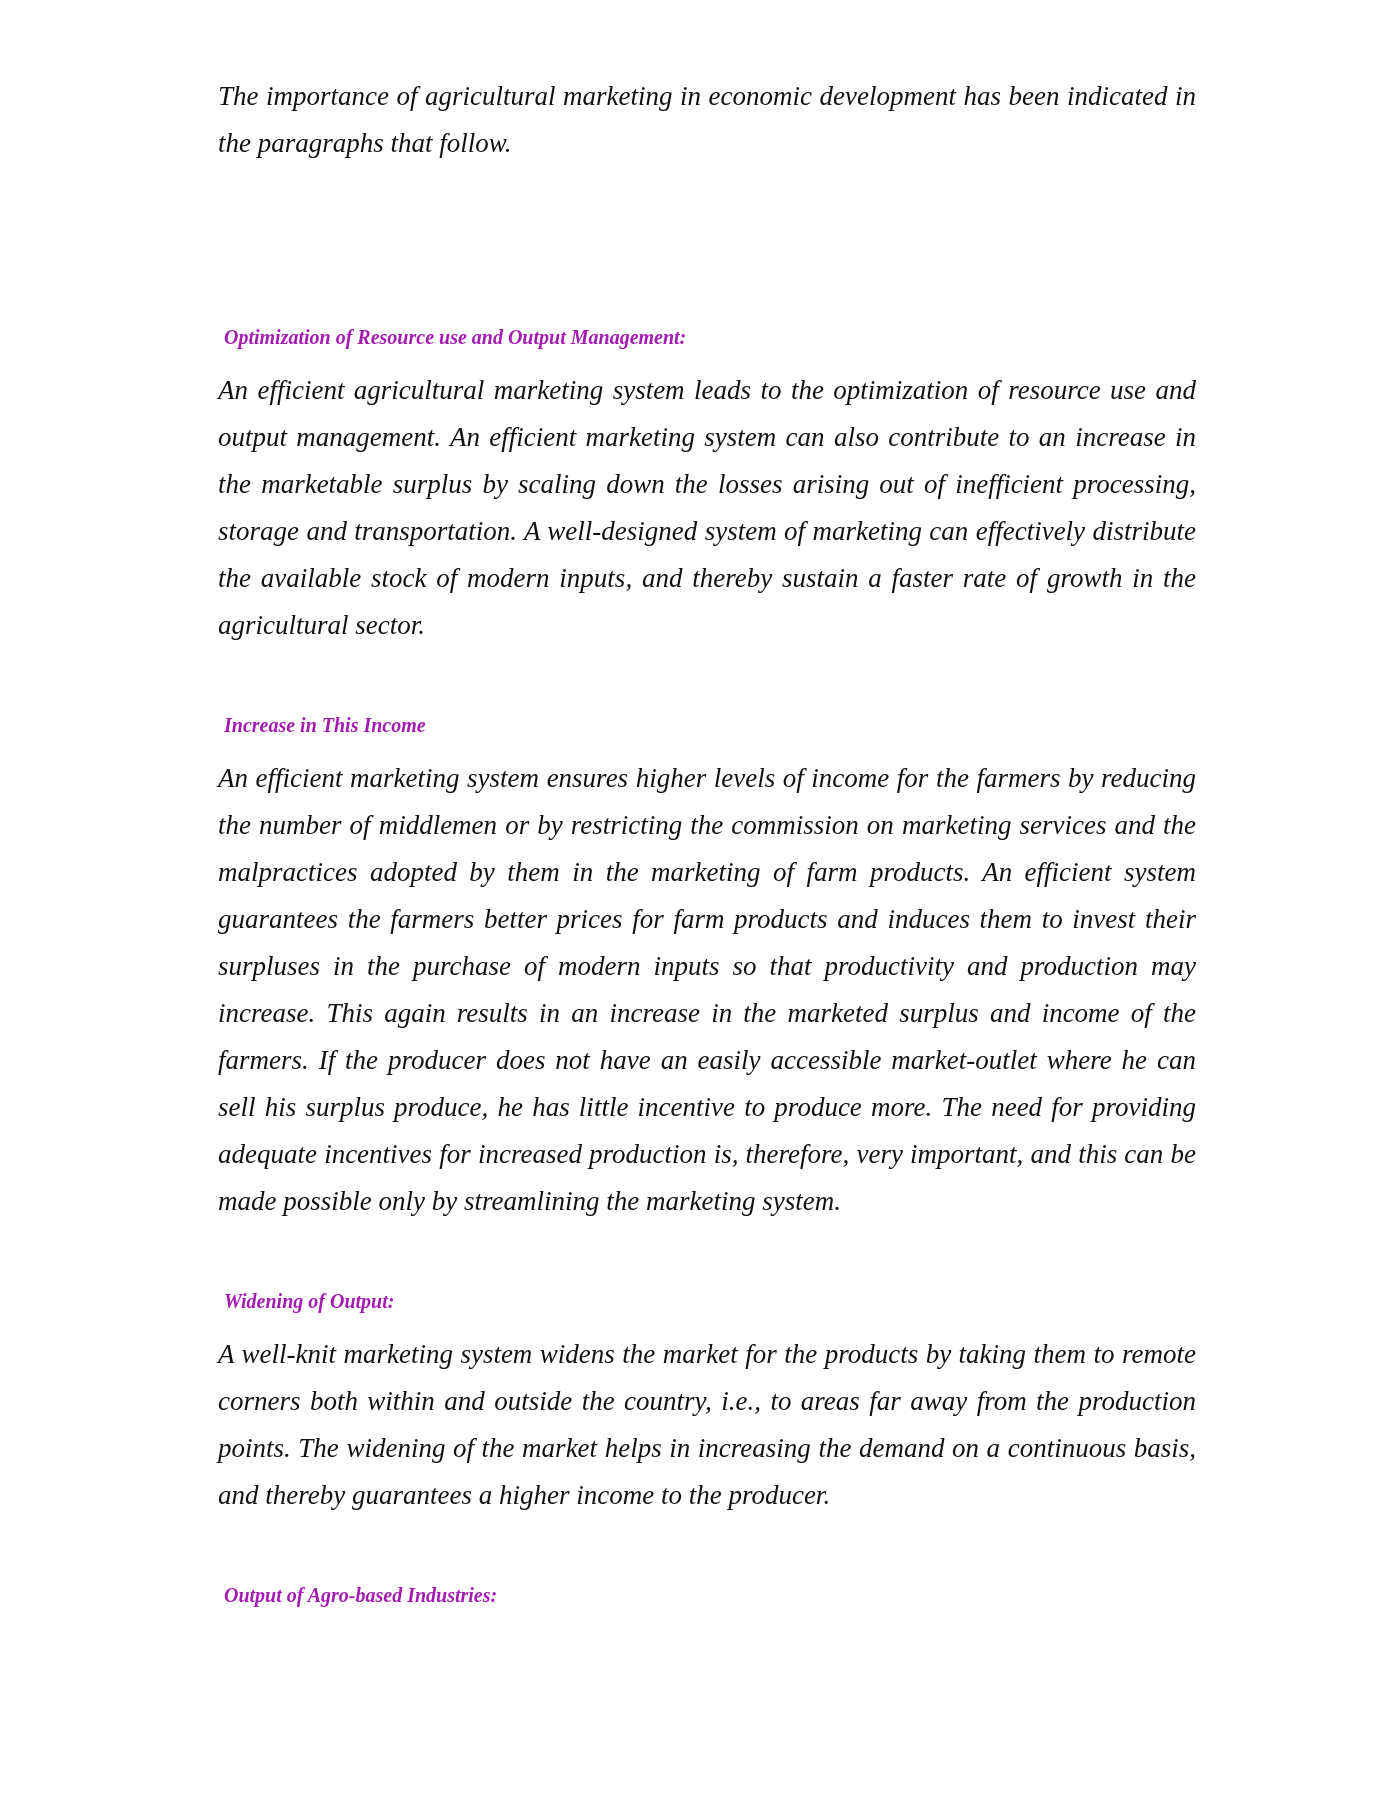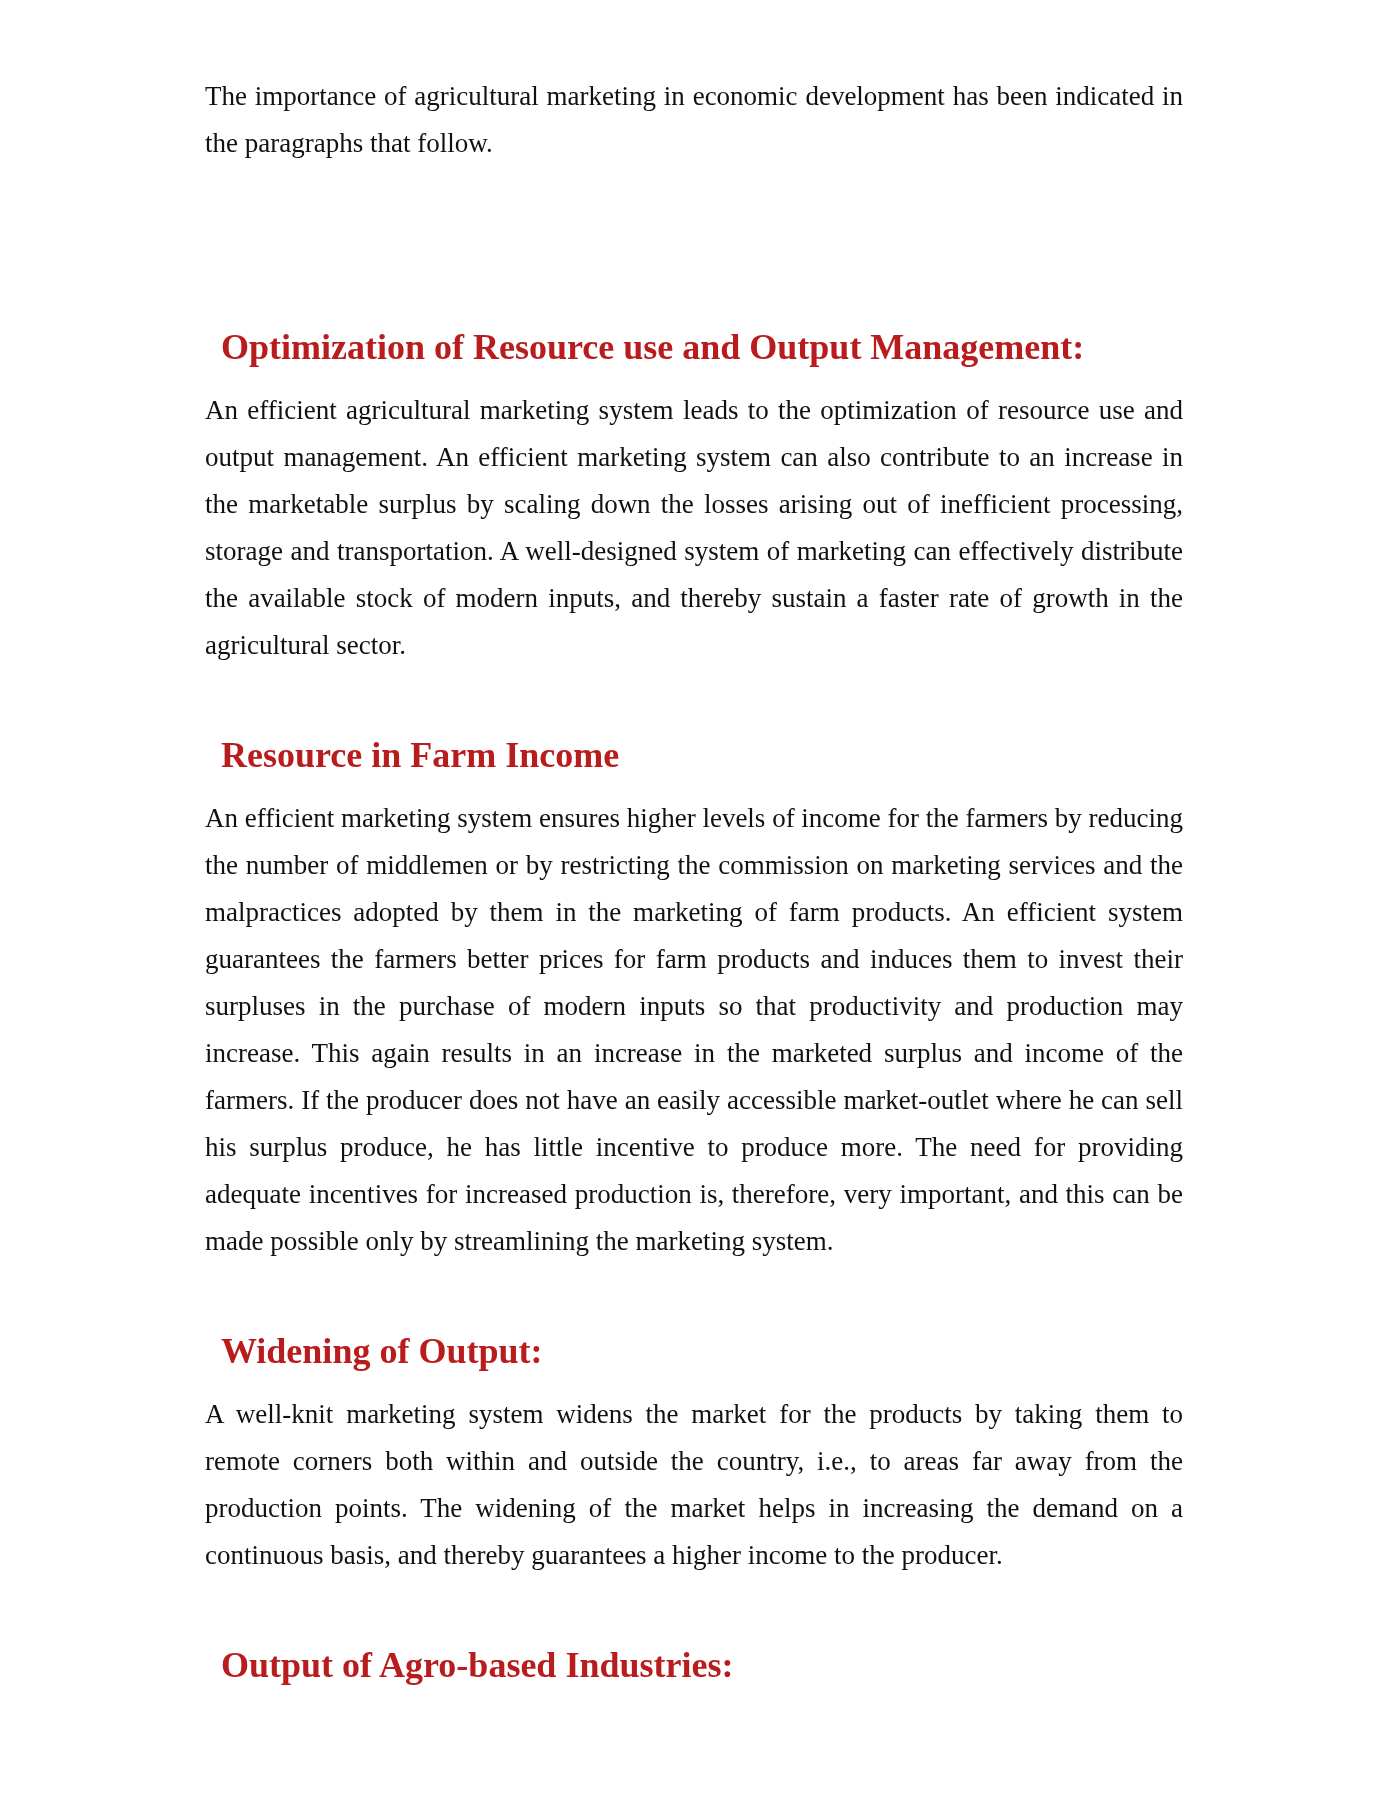--- a/index.html
+++ b/index.html
@@ -8,39 +8,40 @@
       background: #ffffff;
     }
     body {
       width: 1389px;
       height: 1797px;
       position: relative;
       overflow: hidden;
     }
     .page {
       position: absolute;
-      left: 205px;
+      left: 218px;
       top: 73px;
       width: 978px;
       font-family: "Liberation Serif", "DejaVu Serif", serif;
       font-size: 27px;
       line-height: 47px;
       color: #111111;
+      font-style: italic;
     }
     .para {
       margin: 0;
       text-align: justify;
       text-align-last: left;
     }
     .heading {
-      margin: 16px;
+      margin: 6px;
       font-weight: bold;
-      font-size: 36px;
+      font-size: 20px;
       line-height: 47px;
-      color: #b91c1c;
+      color: #a21caf;
     }
     .gap-1 { height: 47px; }
     .gap-3 { height: 141px; }
   </style>
 </head>
 <body>
 
 <div class="page">
 
   <p class="para">The importance of agricultural marketing in economic development has been indicated in the paragraphs that follow.</p>
@@ -48,21 +49,21 @@
   <div class="gap-3"></div>
 
   <section>
     <h2 class="heading">Optimization of Resource use and Output Management:</h2>
     <p class="para">An efficient agricultural marketing system leads to the optimization of resource use and output management.  An efficient marketing system can also contribute to an increase in the marketable surplus by scaling down the losses arising out of inefficient processing, storage and transportation.  A well-designed system of marketing can effectively distribute the available stock of modern inputs, and thereby sustain a faster rate of growth in the agricultural sector.</p>
   </section>
 
   <div class="gap-1"></div>
 
   <section>
-    <h2 class="heading">Resource in Farm Income</h2>
+    <h2 class="heading">Increase in This Income</h2>
     <p class="para">An efficient marketing system ensures higher levels of income for the farmers by reducing the number of middlemen or by restricting the commission on marketing services and the malpractices adopted by them in the marketing of farm products.  An efficient system guarantees the farmers better prices for farm products and induces them to invest their surpluses in the purchase of modern inputs so that productivity and production may increase.  This again results in an increase in the marketed surplus and income of the farmers.  If the producer does not have an easily accessible market-outlet where he can sell his surplus produce, he has little incentive to produce more.  The need for providing adequate incentives for increased production is, therefore, very important, and this can be made possible only by streamlining the marketing system.</p>
   </section>
 
   <div class="gap-1"></div>
 
   <section>
     <h2 class="heading">Widening of Output:</h2>
     <p class="para">A well-knit marketing system widens the market for the products by taking them to remote corners both within and outside the country, i.e., to areas far away from the production points.  The widening of the market helps in increasing the demand on a continuous basis, and thereby guarantees a higher income to the producer.</p>
   </section>
 

